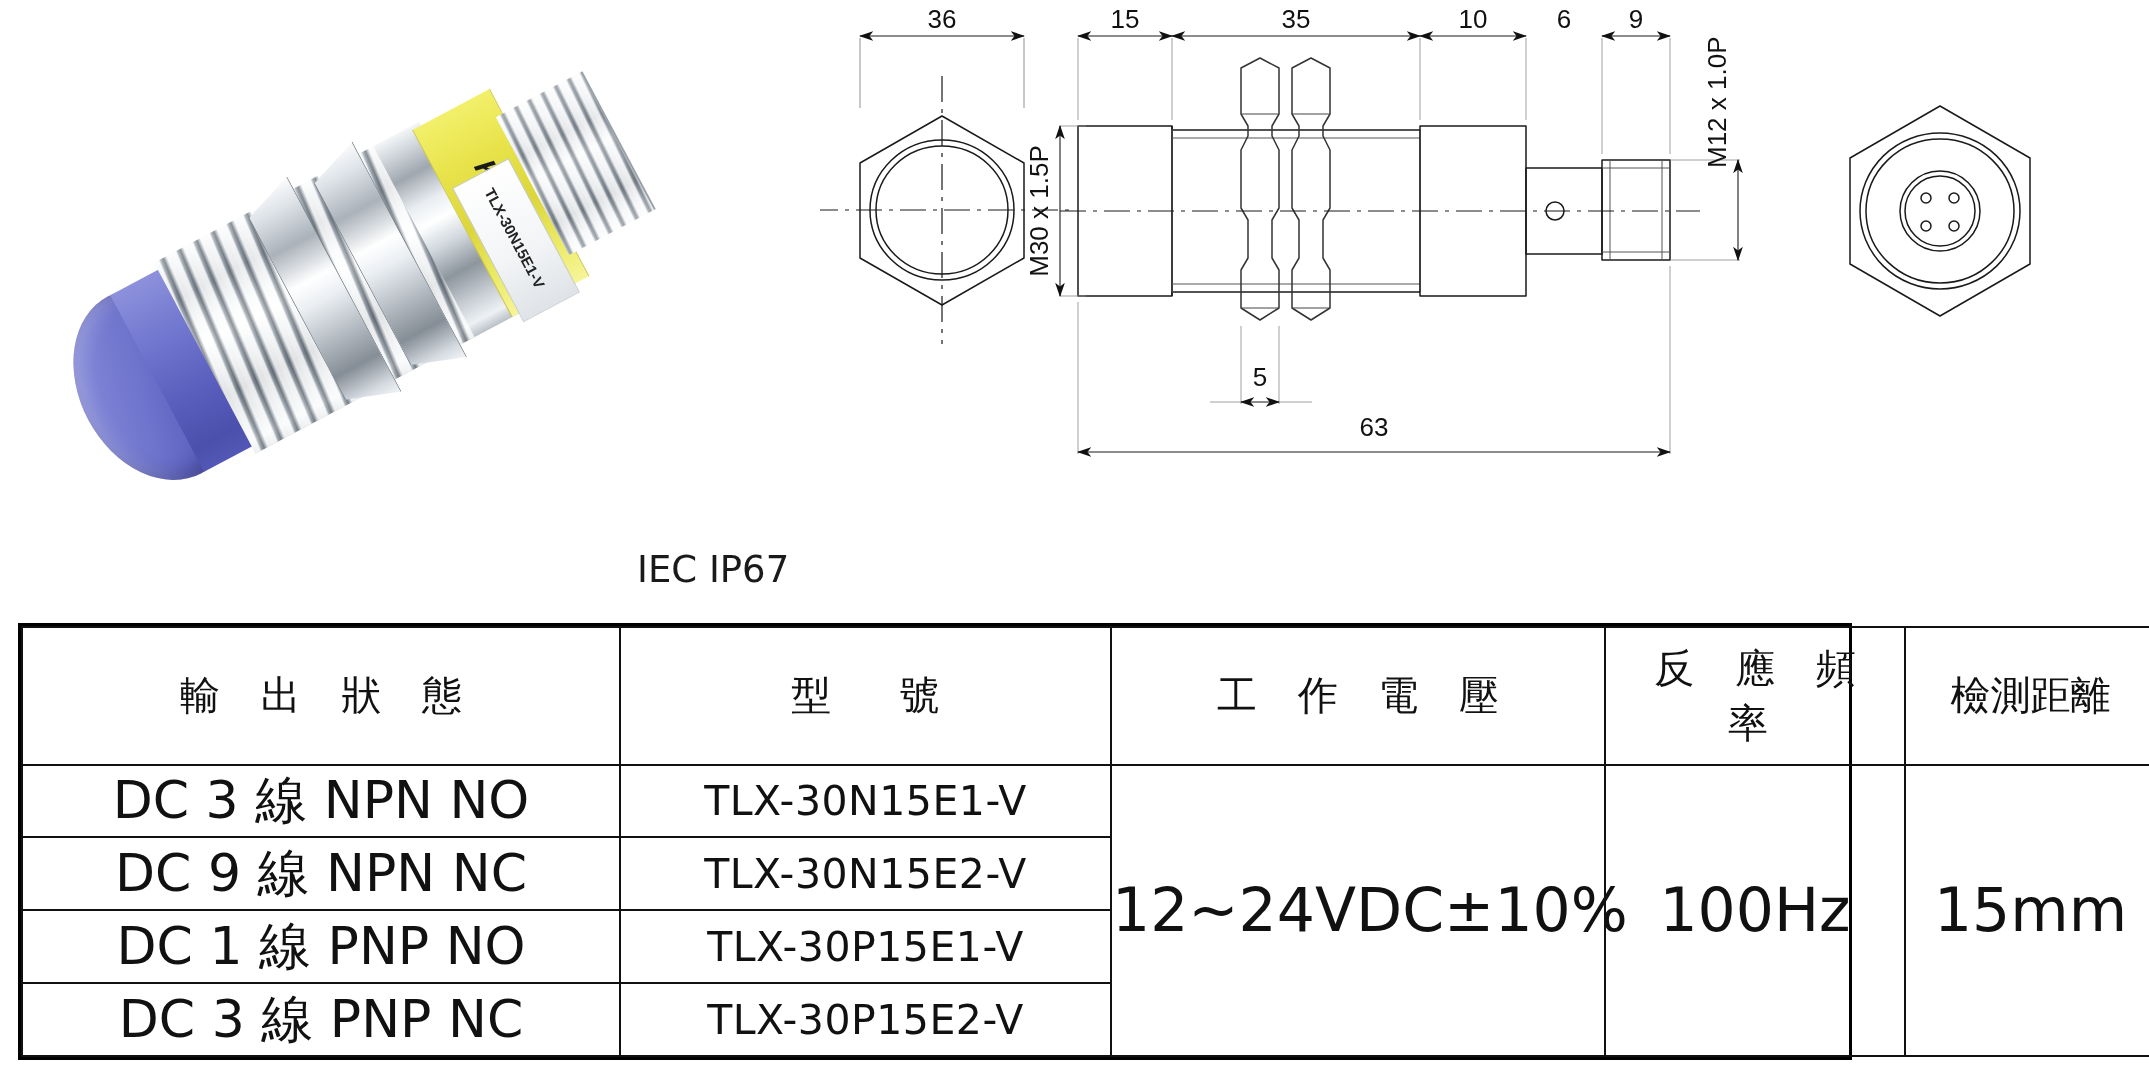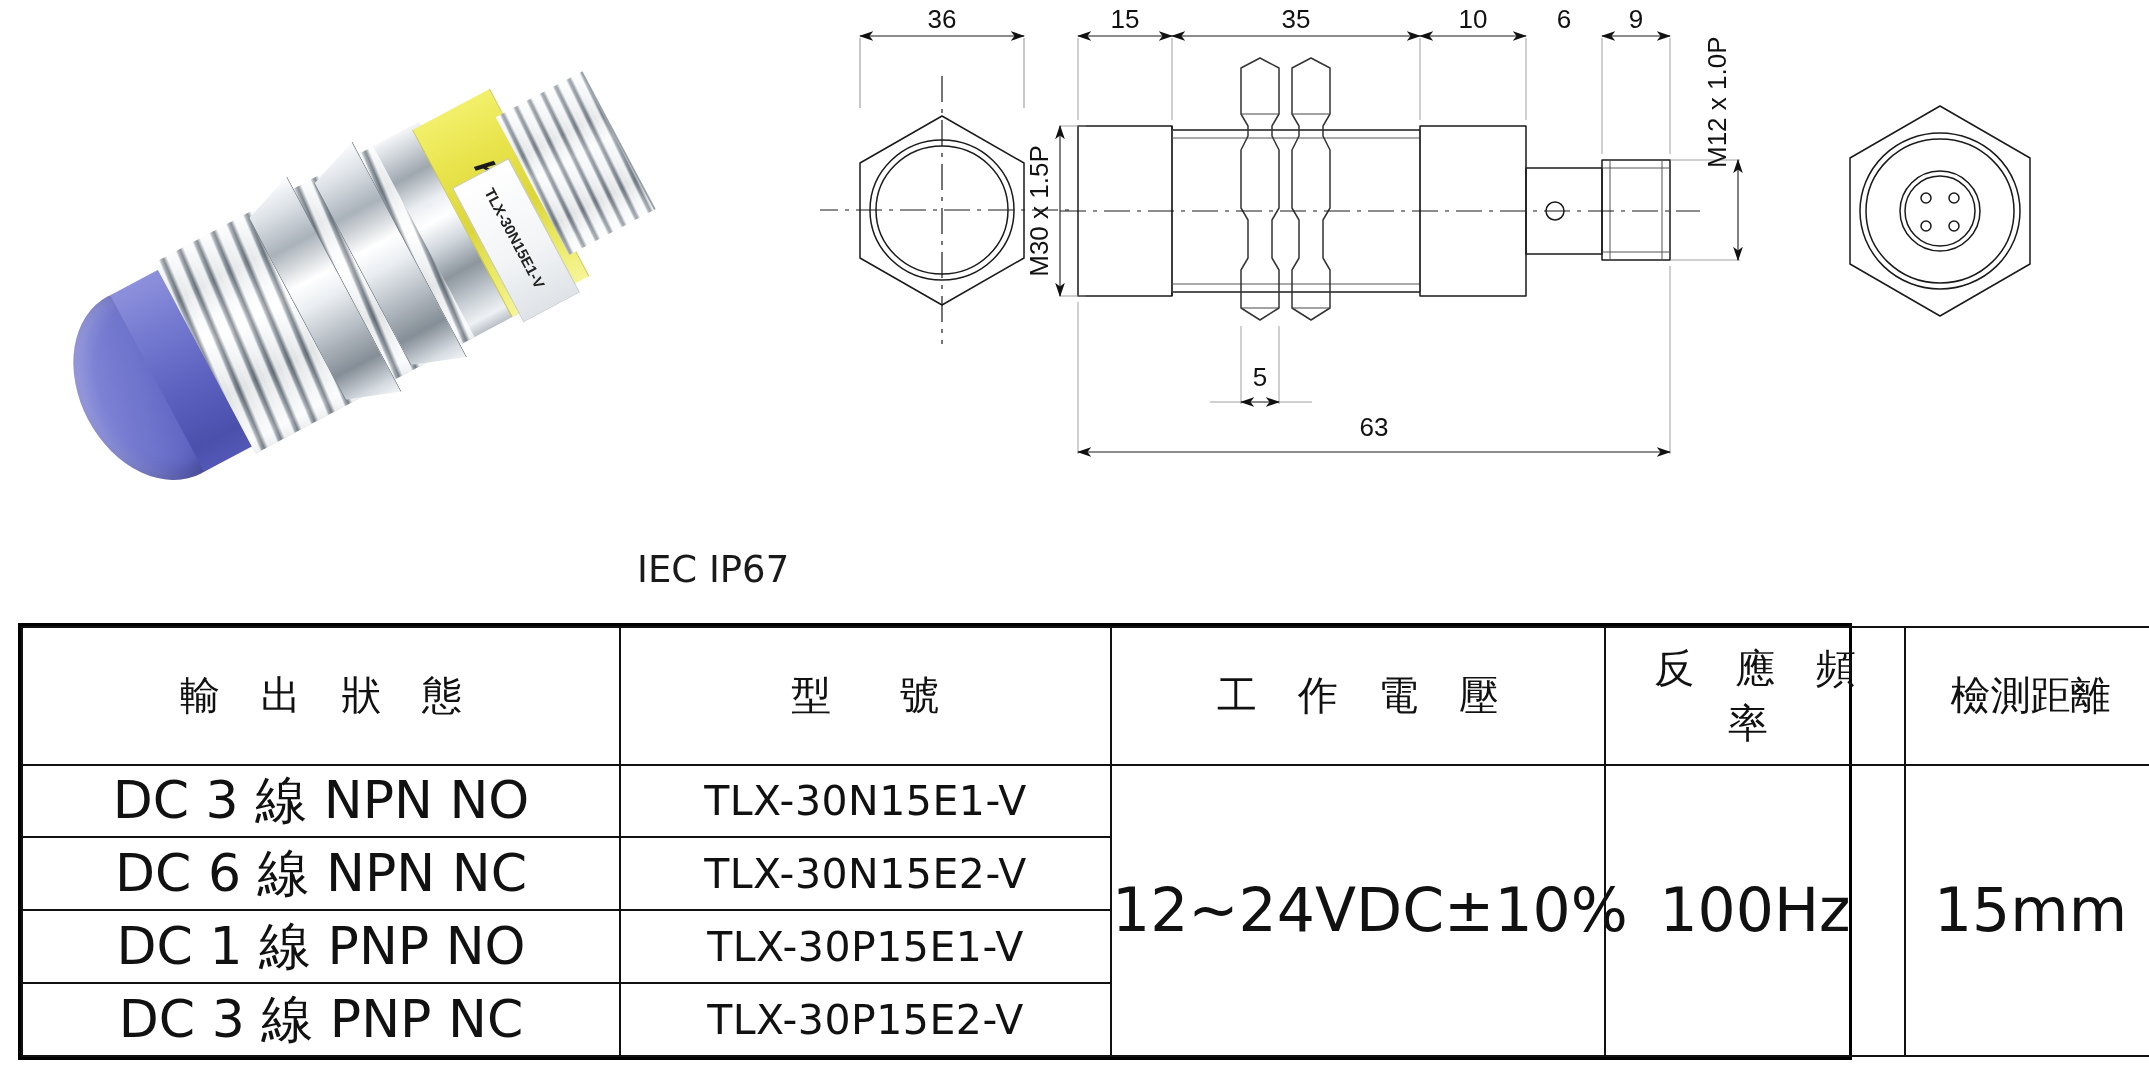--- a/index.html
+++ b/index.html
@@ -268,21 +268,21 @@
       </tr>
 
       <tr>
         <td class="td-cell">DC 3 線 NPN NO</td>
         <td class="td-cell td-model">TLX-30N15E1-V</td>
         <td class="td-cell td-merge" rowspan="4">12~24VDC±10%</td>
         <td class="td-cell td-merge" rowspan="4">100Hz</td>
         <td class="td-cell td-merge" rowspan="4">15mm</td>
       </tr>
       <tr>
-        <td class="td-cell">DC 6 線 NPN NC</td>
+        <td class="td-cell">DC 9 線 NPN NC</td>
         <td class="td-cell td-model">TLX-30N15E2-V</td>
       </tr>
       <tr>
         <td class="td-cell">DC 1 線 PNP NO</td>
         <td class="td-cell td-model">TLX-30P15E1-V</td>
       </tr>
       <tr>
         <td class="td-cell">DC 3 線 PNP NC</td>
         <td class="td-cell td-model">TLX-30P15E2-V</td>
       </tr>

